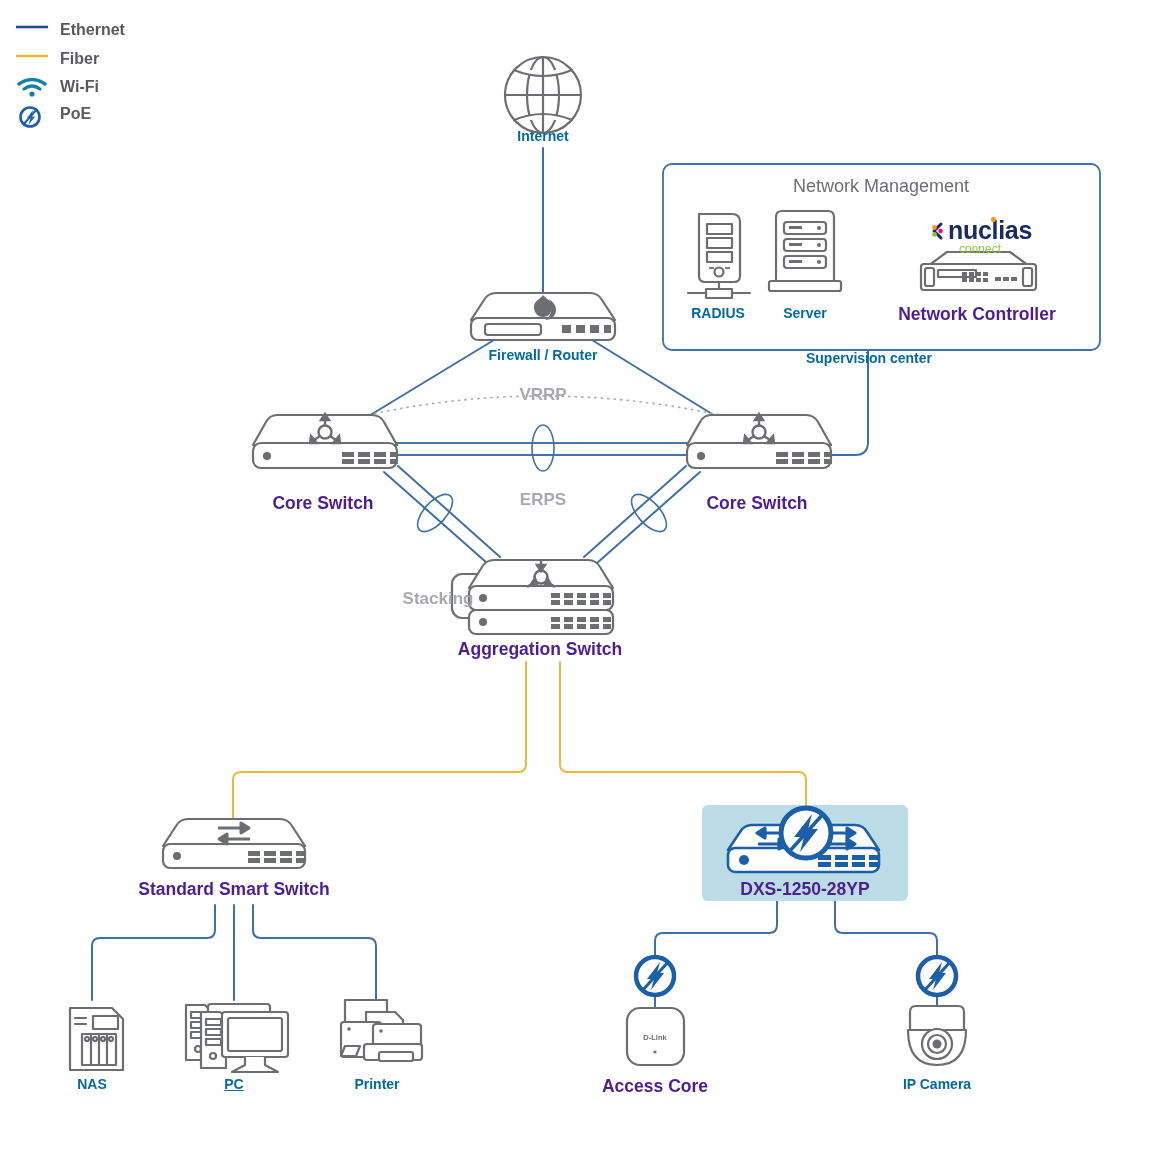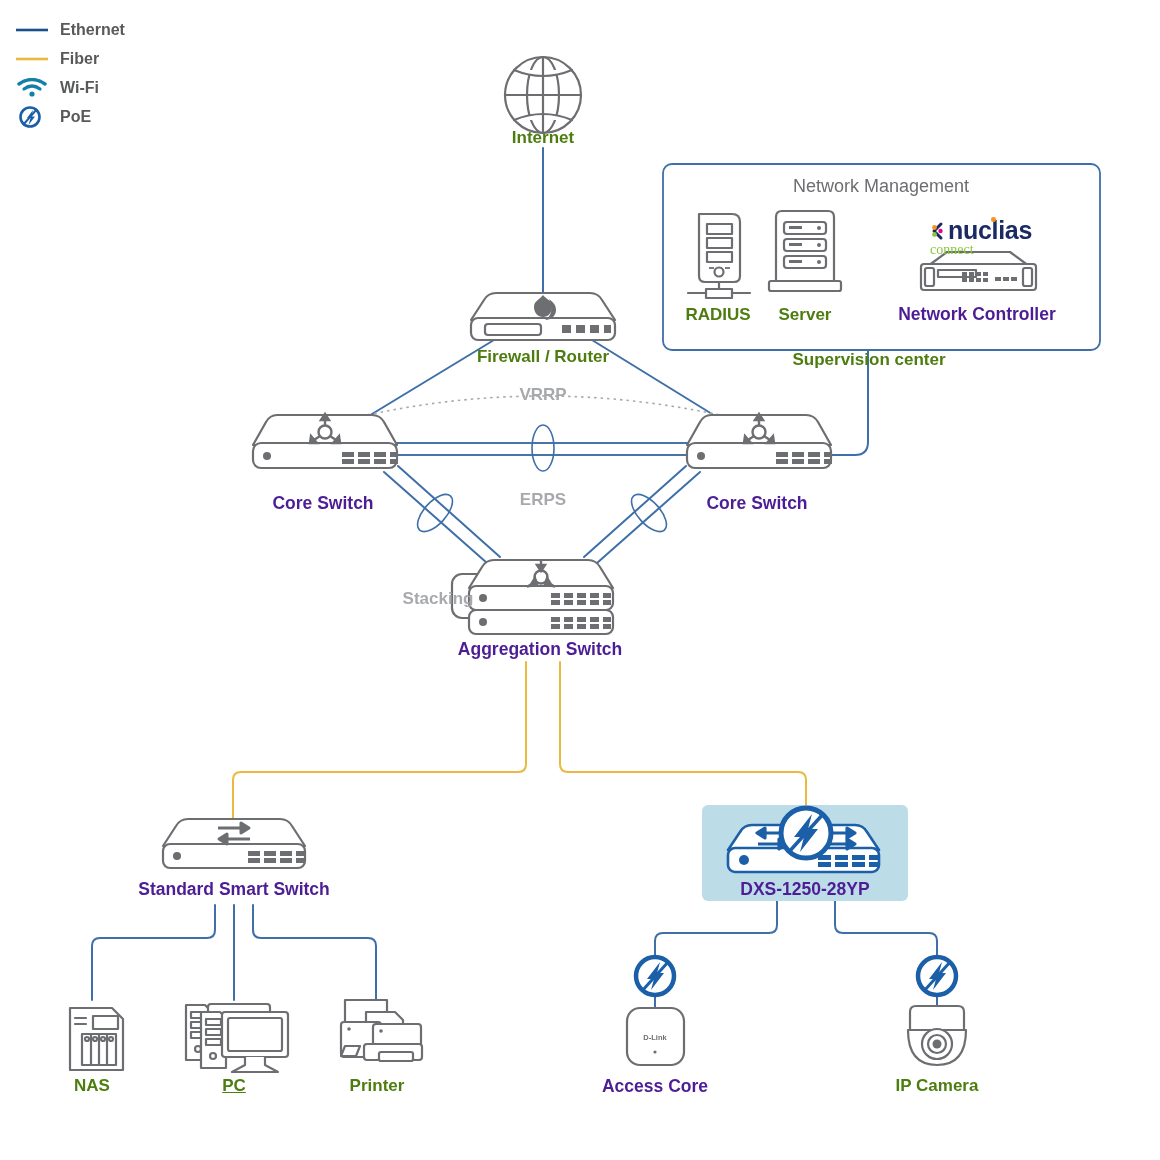--- a/index.html
+++ b/index.html
@@ -1,26 +1,26 @@
 <!DOCTYPE html>
 <html><head>
 <meta charset="utf-8">
 <style>
   html,body{margin:0;padding:0;background:#ffffff;}
   body{width:1160px;height:1160px;font-family:"Liberation Sans","DejaVu Sans",sans-serif;}
   #stage{position:relative;width:1160px;height:1160px;overflow:hidden;background:#fff;}
   svg#diagram{position:absolute;left:0;top:0;width:1160px;height:1160px;}
   .lbl{position:absolute;white-space:nowrap;}
-  .lbl-grey{color:#4d7c0f;font-size:17px;font-weight:700;}
+  .lbl-grey{color:#0369a1;font-size:14px;font-weight:700;}
   .lbl-teal{color:#4c1d95;font-size:17.5px;font-weight:700;}
   .lbl-faint{color:#a7a9ac;font-size:17px;font-weight:700;}
   .lbl-legend{color:#58595b;font-size:16px;font-weight:700;}
   .lbl-nm-title{color:#6d6e71;font-size:18px;font-weight:400;}
   .ctr{transform:translateX(-50%);text-align:center;}
-  .legend-row{position:absolute;display:flex;align-items:center;gap:10px;}
+  .legend-row{position:absolute;display:flex;align-items:flex-start;gap:10px;}
 </style>
 </head>
 <body>
 
 <div id="stage">
 
 <svg id="diagram" viewBox="0 0 1160 1160">
   <defs>
     <style>
       .dev{fill:#ffffff;stroke:#6d6e71;stroke-width:2.2;stroke-linejoin:round;stroke-linecap:round;}
@@ -406,17 +406,17 @@
 <div class="lbl" style="left:930px;top:216px;">
   <div style="display:flex;align-items:center;gap:3px;">
     <svg width="15" height="20" viewBox="0 0 15 20">
       <path d="M11 3 L4 10 L11 17" stroke="#1b2a63" stroke-width="3" fill="none" stroke-linecap="round" stroke-linejoin="round"></path>
       <circle cx="4.5" cy="6.5" r="2.4" fill="#f7941e"></circle>
       <circle cx="4.5" cy="13.5" r="2.4" fill="#8cc63f"></circle>
       <circle cx="10.5" cy="10" r="2.2" fill="#ec008c"></circle>
     </svg>
     <span style="position:relative;color:#1b2a63;font-size:25px;font-weight:700;letter-spacing:-0.3px;">nuclias</span>
   </div>
-  <div style="text-align:left;color:#8cc63f;font-size:14px;margin-top:-3px;margin-right:2px;font-family:Liberation Serif, serif;">connect</div>
+  <div style="text-align:center;color:#8cc63f;font-size:12px;margin-top:-3px;margin-right:2px;">connect</div>
 </div>
 <div style="position:absolute;left:991px;top:217px;width:4.5px;height:4.5px;border-radius:50%;background:#f7941e;"></div>
 
 </div>
 
 </body></html>

